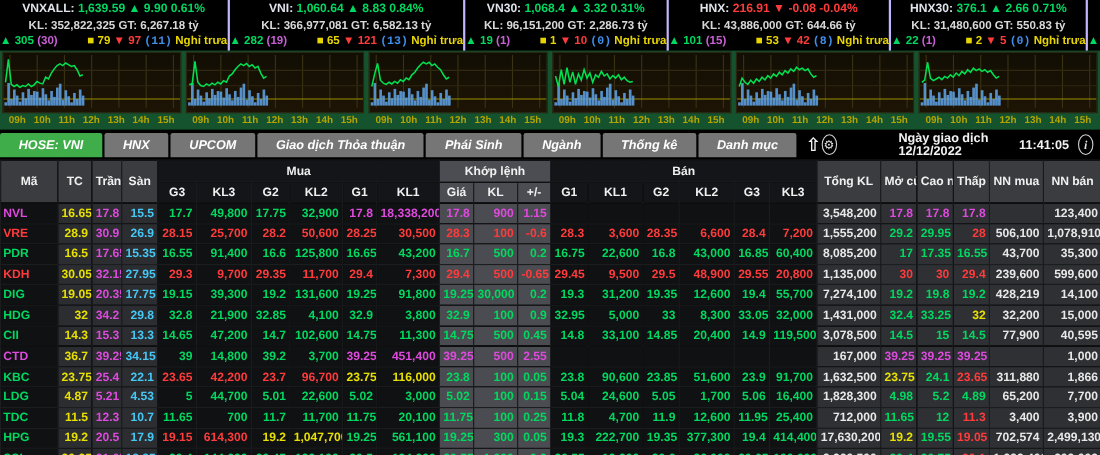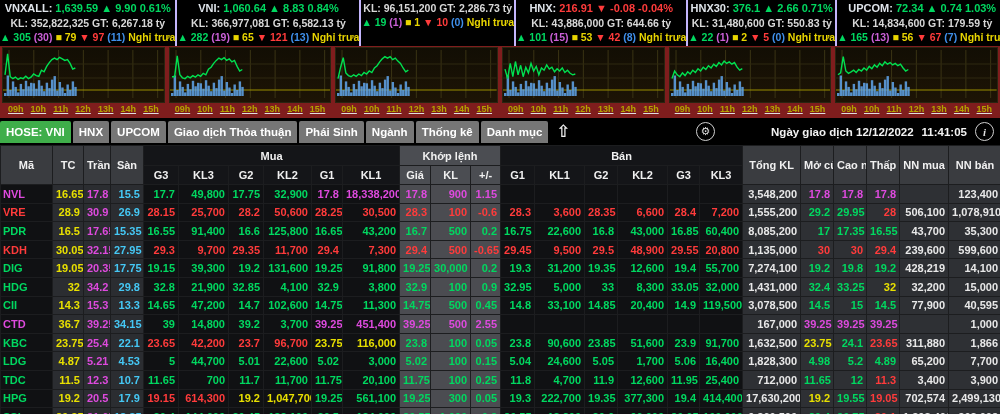--- a/index.html
+++ b/index.html
@@ -7,35 +7,35 @@
   body { font-family:"Liberation Sans","DejaVu Sans",sans-serif; font-weight:bold; color:#e0e0e0; }
 
   
   .index-bar { display:flex; height:46px; background:#000; }
   .index-panel { flex:1 1 0; text-align:center; padding-top:1px; border-right:2px solid #c4b5fd; cursor:pointer; }
   .ix-l1 { font-size:11px; line-height:15px; white-space:nowrap; }
   .ix-name { color:#dfe4ea; }
   .ix-l2 { font-size:10.5px; line-height:14px; color:#d8d8d8; white-space:nowrap; }
   .ix-l3 { font-size:10.5px; line-height:15px; white-space:nowrap; }
   .up { color:#00d860; } .down { color:#ff3b3b; }
-  .pm { color:#c95fd6; } .pb { color:#3f8fea; }
-  .ry { color:#e8d500; } .sess { color:#e8d500;margin-top:12px; }
+  .pm { color:#c95fd6; } .pb { color:#3f8fea;font-family:Liberation Mono, monospace; }
+  .ry { color:#e8d500;margin-left:24px; } .sess { color:#e8d500;margin-top:12px; }
 
   
-  .charts-row { display:flex; height:72px; background:#7f1d1d;text-decoration:underline; }
+  .charts-row { display:flex; height:72px; background:#14532d; }
   .chart-panel { flex:1 1 0; padding:1px 2px 0 2px; }
   .chart-box { height:56px; background:linear-gradient(#120e04,#1d1405); border:1px solid #2a2411; position:relative; }
   .chart-box svg { display:block; width:100%; height:100%; }
   .chart-hours { display:flex; justify-content:space-between; padding:1px 6px 0 6px; height:13px; }
   .chart-hours span { font-size:9px; color:#b4a400; }
 
   
   .menu-bar { height:27px; background:#000; display:flex; align-items:center; padding:2px 6px 2px 0; }
-  .tab { height:22px; line-height:22px; padding:0 6px; margin-right:2px; background:#767676; color:#fff;
-         font-size:11.5px; border-radius:2px 2px 0 0; cursor:pointer; white-space:nowrap; }
+  .tab { height:22px; line-height:22px; padding:0 17px; margin-right:2px; background:#767676; color:#fff;
+         font-size:11.5px; border-radius:2px 2px 0 0; cursor:pointer; white-space:nowrap;font-style:italic; }
   .tab.active { background:#3fae4a; }
   .collapse-arrow { color:#eee; font-size:17px; margin-left:6px; cursor:pointer; line-height:20px; }
   .menu-right { margin-left:auto; display:flex; align-items:center; gap:8px; }
   .circle-icon { width:19px; height:19px; border:1.5px solid #cfcfcf; border-radius:50%; color:#dedede;
                  font-size:11px; display:flex; align-items:center; justify-content:center; cursor:pointer; }
   .trade-date { font-size:11.5px; color:#f2f2f2;padding-left:48px; }
   .trade-time { font-size:11.5px; color:#f2f2f2; margin-left:0; }
 
   
   table { border-collapse:collapse; table-layout:fixed; width:1000px; }
@@ -61,20 +61,21 @@
       <div class="ix-l1"><span class="ix-name">VNXALL:</span> <span class="up">1,639.59 ▲ 9.90 0.61%</span></div>
       <div class="ix-l2">KL: 352,822,325 GT: 6,267.18 tỷ</div>
       <div class="ix-l3"><span class="up">▲ 305</span> <span class="pm">(30)</span> <span class="ry">■ 79</span> <span class="down">▼ 97</span> <span class="pb">(11)</span> <span class="sess">Nghỉ trưa</span></div>
     </div>
     <div class="index-panel">
       <div class="ix-l1"><span class="ix-name">VNI:</span> <span class="up">1,060.64 ▲ 8.83 0.84%</span></div>
       <div class="ix-l2">KL: 366,977,081 GT: 6,582.13 tỷ</div>
       <div class="ix-l3"><span class="up">▲ 282</span> <span class="pm">(19)</span> <span class="ry">■ 65</span> <span class="down">▼ 121</span> <span class="pb">(13)</span> <span class="sess">Nghỉ trưa</span></div>
     </div>
     <div class="index-panel">
+      <div class="ix-l1"><span class="ix-name">VN30:</span> <span class="up">1,068.4 ▲ 3.32 0.31%</span></div>
       <div class="ix-l2">KL: 96,151,200 GT: 2,286.73 tỷ</div>
       <div class="ix-l3"><span class="up">▲ 19</span> <span class="pm">(1)</span> <span class="ry">■ 1</span> <span class="down">▼ 10</span> <span class="pb">(0)</span> <span class="sess">Nghỉ trưa</span></div>
     </div>
     <div class="index-panel">
       <div class="ix-l1"><span class="ix-name">HNX:</span> <span class="down">216.91 ▼ -0.08 -0.04%</span></div>
       <div class="ix-l2">KL: 43,886,000 GT: 644.66 tỷ</div>
       <div class="ix-l3"><span class="up">▲ 101</span> <span class="pm">(15)</span> <span class="ry">■ 53</span> <span class="down">▼ 42</span> <span class="pb">(8)</span> <span class="sess">Nghỉ trưa</span></div>
     </div>
     <div class="index-panel">
       <div class="ix-l1"><span class="ix-name">HNX30:</span> <span class="up">376.1 ▲ 2.66 0.71%</span></div>

